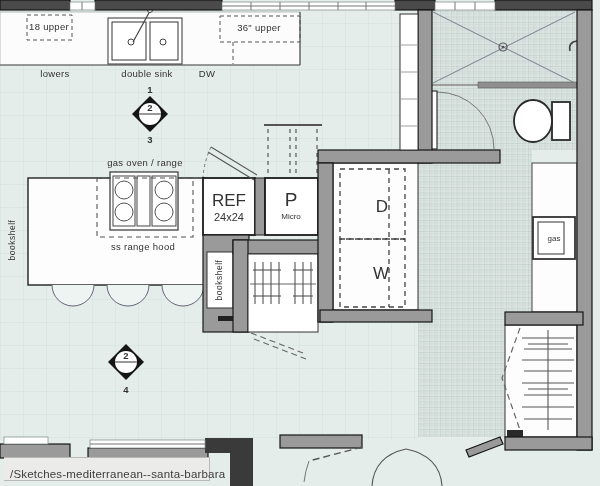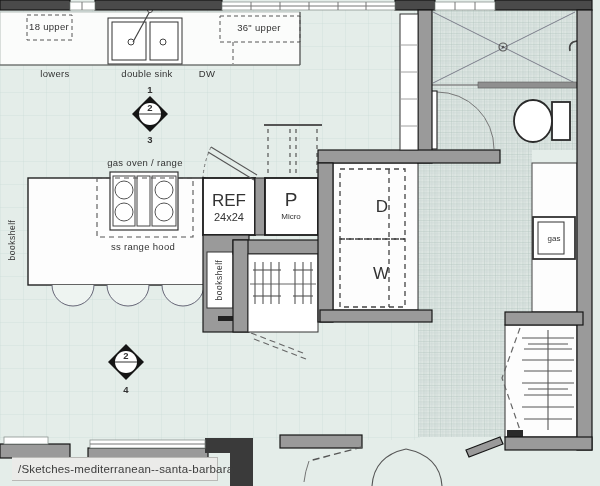--- a/index.html
+++ b/index.html
@@ -8,23 +8,23 @@
   svg{position:absolute;left:0;top:0;}
   text{font-family:"Liberation Sans",sans-serif;fill:#333;}
   .t8 {font-size:8px;}
   .t9 {font-size:9.5px;letter-spacing:.3px;}
   .t11{font-size:11px;}
   .t17{font-size:17px;}
   .t19{font-size:19px;}
   .bold{font-weight:bold;}
   .mid{text-anchor:middle;}
   .vert{font-size:8.5px;letter-spacing:.5px;}
-  .statusbox{position:absolute;left:12px;top:457px;width:206px;height:24px;background:#ebebe9;
+  .statusbox{position:absolute;left:4px;top:457px;width:206px;height:24px;background:#ebebe9;
              border:1px solid #b9b9b6;border-left:none;box-sizing:border-box;
-             display:flex;align-items:center;padding-left:6px;}
+             display:flex;align-items:flex-end;padding-left:6px;}
   .statusbox span{font-size:11.5px;color:#3c3c3c;letter-spacing:.2px;white-space:nowrap;}
 </style>
 </head>
 <body>
 
 <div id="stage">
 <svg width="600" height="486" viewBox="0 0 600 486">
   <defs>
     <pattern id="grid" width="23" height="23" patternUnits="userSpaceOnUse">
       <path d="M23 0H0V23" fill="none" stroke="#c3d6d1" stroke-width="1" opacity="0.55"></path>

